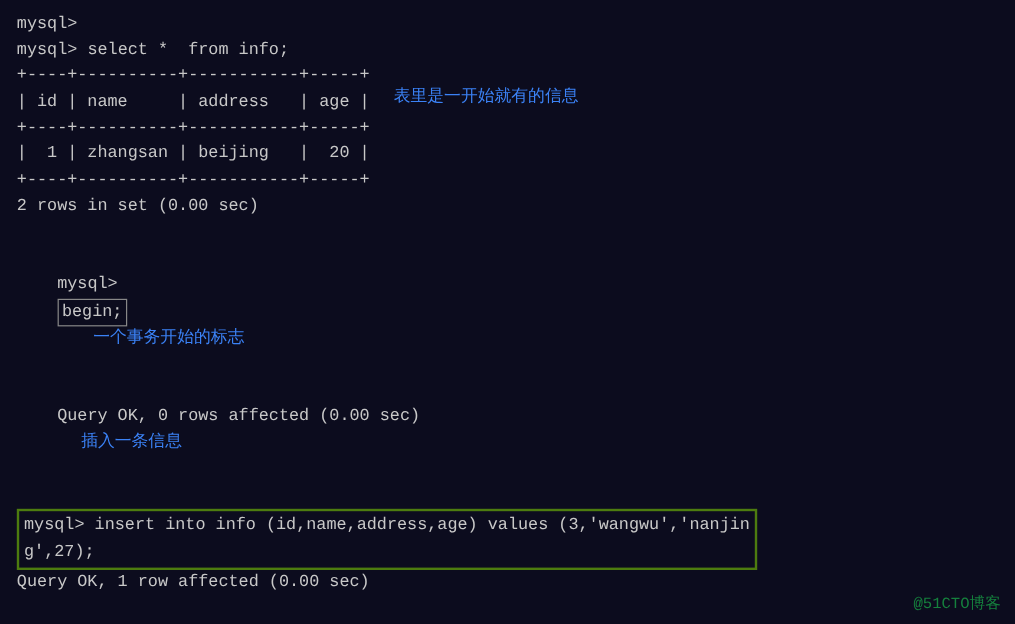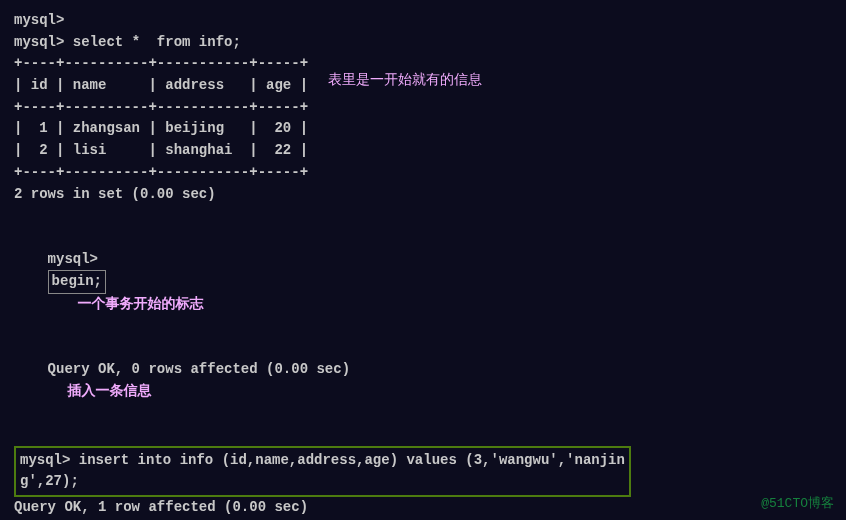--- a/index.html
+++ b/index.html
@@ -18,36 +18,35 @@
       width: 846px;
       height: 520px;
       padding: 10px 14px;
       position: relative;
       overflow: hidden;
     }
     .line {
       line-height: 1.55;
       white-space: pre;
       color: #c8c8c8;
-      font-weight: bold;
     }
     .prompt {
       color: #c8c8c8;
     }
     .command-box {
       display: inline-block;
       border: 1px solid #888;
       padding: 0 3px;
       color: #c8c8c8;
     }
     .table-border {
       color: #c8c8c8;
     }
     .annotation {
-      color: #f0abfc;
+      color: #3b82f6;
       margin-left: 20px;
       display: inline;
     }
     .watermark {
       position: absolute;
       bottom: 8px;
       right: 12px;
       color: #15803d;
       font-size: 13px;
     }
@@ -67,21 +66,20 @@
   
   <div class="line"><span class="prompt">mysql&gt;</span> <span>select *  from info;</span></div>
 
   
   <div style="display: flex; align-items: flex-start;">
     <div>
       <div class="line table-border">+----+----------+-----------+-----+</div>
       <div class="line table-border">| id | name     | address   | age |</div>
       <div class="line table-border">+----+----------+-----------+-----+</div>
       <div class="line table-border">|  1 | zhangsan | beijing   |  20 |</div>
-      <div class="line table-border">|  2 | lisi     | shanghai  |  22 |</div>
       <div class="line table-border">+----+----------+-----------+-----+</div>
     </div>
     <div class="annotation" style="margin-top: 18px;">表里是一开始就有的信息</div>
   </div>
 
   
   <div class="line">2 rows in set (0.00 sec)</div>
 
   
   <div class="line">&nbsp;</div>

